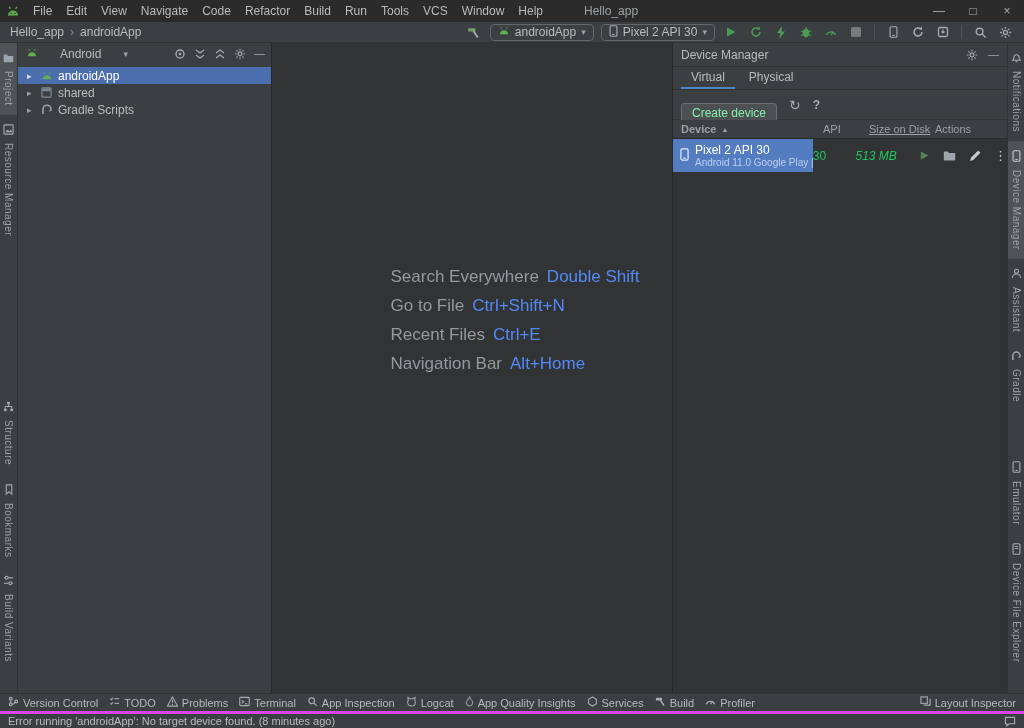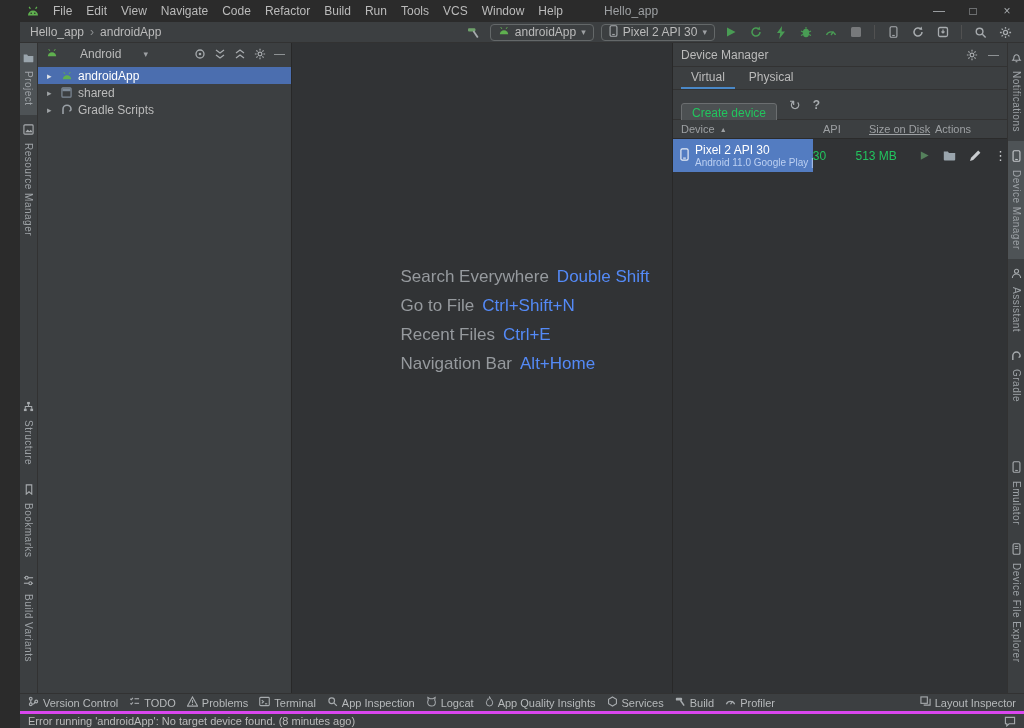--- a/index.html
+++ b/index.html
@@ -1,18 +1,18 @@
 <!DOCTYPE html>
 <html><head>
 <meta charset="utf-8">
 <style>
   * { margin:0; padding:0; box-sizing:border-box; }
   html,body { width:1024px; height:728px; }
   body { font-family:"Liberation Sans","DejaVu Sans",sans-serif; font-size:12px; color:#bbbbbb; background:#2b2b2b; overflow:hidden; }
-  .window { display:flex; flex-direction:column; width:1024px; height:728px;padding-left:20px; }
+  .window { display:flex; flex-direction:column; width:1024px; height:728px; }
 
   
   .titlebar { height:22px; background:#2b2b2b; display:flex; align-items:center; padding-left:6px; flex:none; }
   .as-logo { display:flex; margin-right:6px; }
   .menubar { display:flex; }
   .menu { padding:0 7px; line-height:22px; color:#bbbbbb; cursor:default; }
   .win-title { margin-left:34px; color:#9da0a3; }
   .win-controls { margin-left:auto; display:flex; }
   .win-btn { width:34px; text-align:center; line-height:22px; color:#a7abae; cursor:default; }
 
@@ -60,37 +60,37 @@
 
   
   .dm-panel { width:335px; background:#313335; border-left:1px solid #282828; display:flex; flex-direction:column; flex:none; }
   .dm-header { height:24px; background:#3c3f41; display:flex; align-items:center; padding:0 8px; color:#bbbbbb; border-bottom:1px solid #323232; }
   .dm-h-icons { margin-left:auto; display:flex; gap:10px; align-items:center; }
   .dm-h-icons > span { cursor:pointer; display:inline-flex; }
   .dm-tabs { height:23px; background:#3c3f41; display:flex; align-items:flex-end; padding-left:8px; gap:4px; border-bottom:1px solid #323232; }
   .dm-tab { padding:3px 10px 3px; color:#bbbbbb; border-bottom:2px solid transparent; cursor:pointer; }
   .dm-tab.selected { border-bottom-color:#4a88c7; }
   .dm-toolbar { height:30px; display:flex; align-items:center; gap:12px; padding:0 8px; background:#3c3f41; border-bottom:1px solid #323232; }
-  .create-btn { background:#4c5052; border:1px solid #6b6e70; border-radius:3px; color:#22c55e; font-size:12px; padding:0 10px; height:20px; font-family:inherit; cursor:pointer;margin-top:17px; }
+  .create-btn { background:#4c5052; border:1px solid #6b6e70; border-radius:3px; color:#86efac; font-size:12px; padding:0 10px; height:20px; font-family:inherit; cursor:pointer;margin-top:17px; }
   .refresh-glyph { color:#a7abae; font-size:14px; cursor:pointer; }
   .help-glyph { color:#a7abae; font-weight:bold; cursor:pointer; }
   .dm-thead { display:flex; height:19px; align-items:center; background:#3c3f41; border-bottom:1px solid #2b2b2b; color:#9da0a3; font-size:11px; }
-  .col-device { width:150px; padding-left:8px; display:flex; gap:5px; align-items:center; }
+  .col-device { width:150px; padding-left:8px; display:flex; gap:5px; align-items:center;font-weight:bold; }
   .col-api { width:46px; }
   .col-size { width:62px;text-decoration:underline; }
   .col-actions { flex:1; padding-left:4px; }
   .sort-arrow { font-size:7px; color:#9da0a3; }
   .dm-row { display:flex; align-items:stretch; height:33px; cursor:pointer; }
   .cell-device { width:150px; background:#537cc1; display:flex; align-items:center; gap:6px; padding-left:7px; overflow:hidden; }
   .dev-lines { overflow:hidden; }
   .dev-name { font-size:12px; color:#ffffff; white-space:nowrap; }
   .dev-sub { font-size:10px; color:#bcd0f2; white-space:nowrap; }
   .cell-api, .cell-size { display:flex; align-items:center; color:#22c55e; }
   .cell-api { width:46px; }
-  .cell-size { width:62px; }
+  .cell-size { width:62px;font-style:italic; }
   .cell-actions { flex:1; display:flex; align-items:center; gap:13px; padding-left:6px; }
   .cell-actions > span { cursor:pointer; display:inline-flex; }
   .more-glyph { color:#c7c9cb; font-size:13px; }
 
   
   .bottom-strip { height:18px; background:#3c3f41; border-top:1px solid #323232; display:flex; align-items:center; padding:0 8px; gap:11px; font-size:11px; color:#b6b9bb; flex:none; }
   .b-item { display:flex; align-items:center; gap:4px; cursor:pointer; white-space:nowrap; }
   .b-right { margin-left:auto; }
   .statusbar { height:17px; background:#3c3f41; border-top:3px solid #d946ef; display:flex; align-items:center; padding:0 8px; font-size:11px; color:#bbbbbb; flex:none; }
   .sb-right { margin-left:auto; display:inline-flex; cursor:pointer; }

